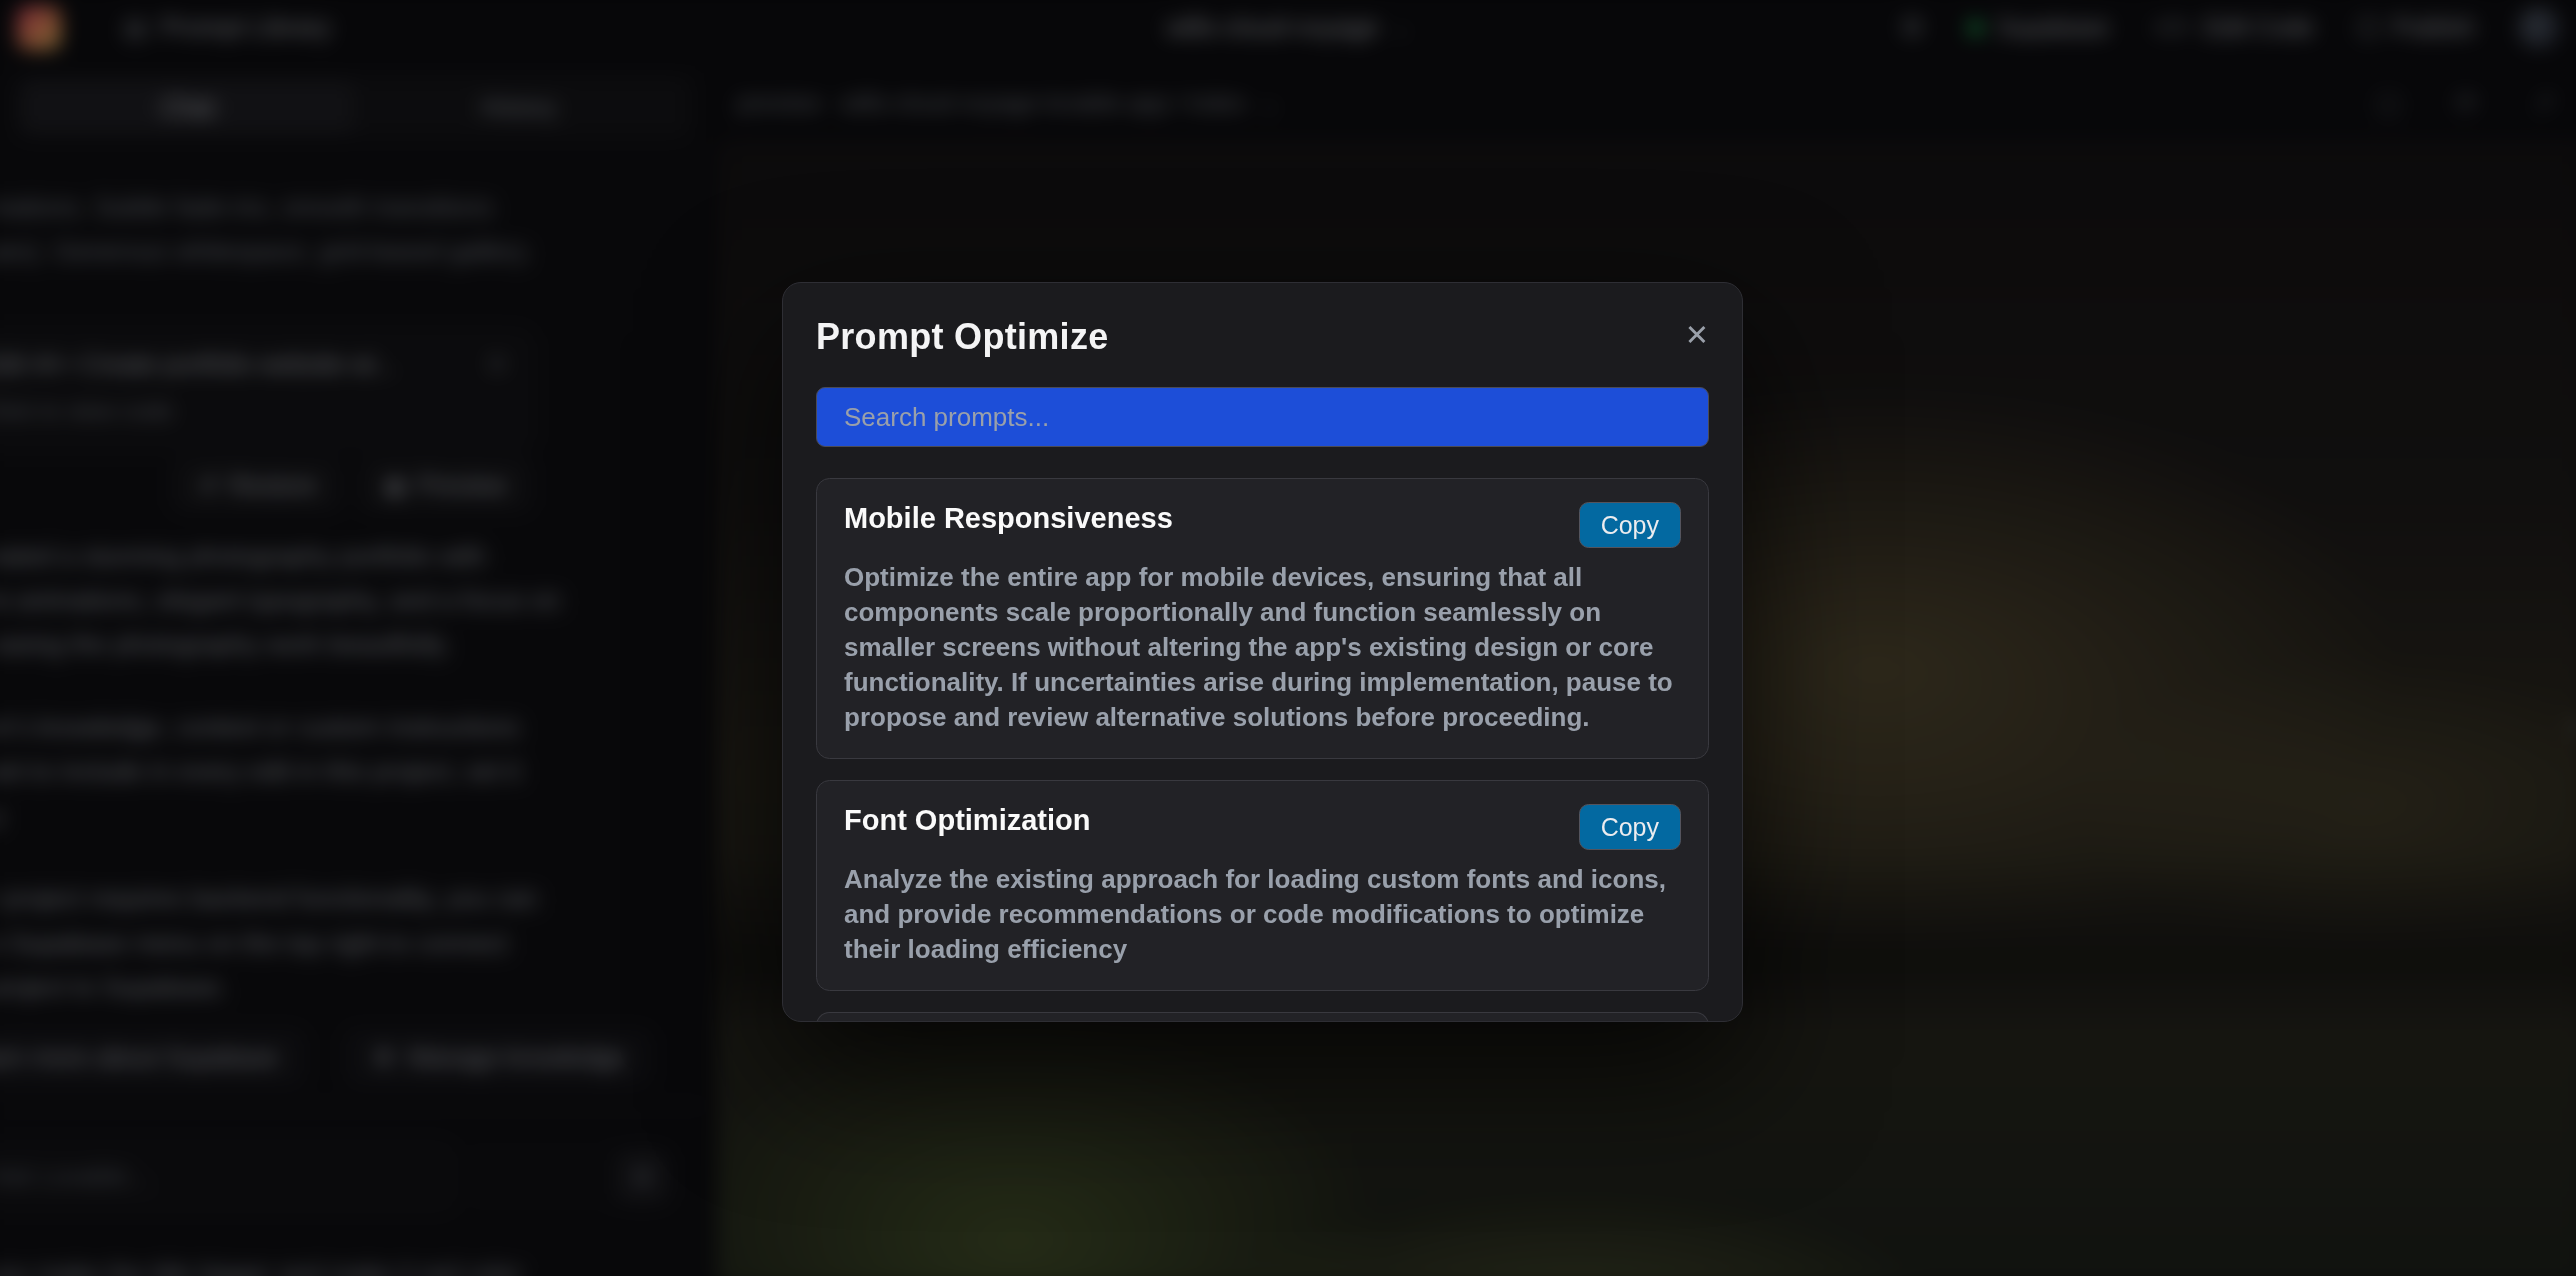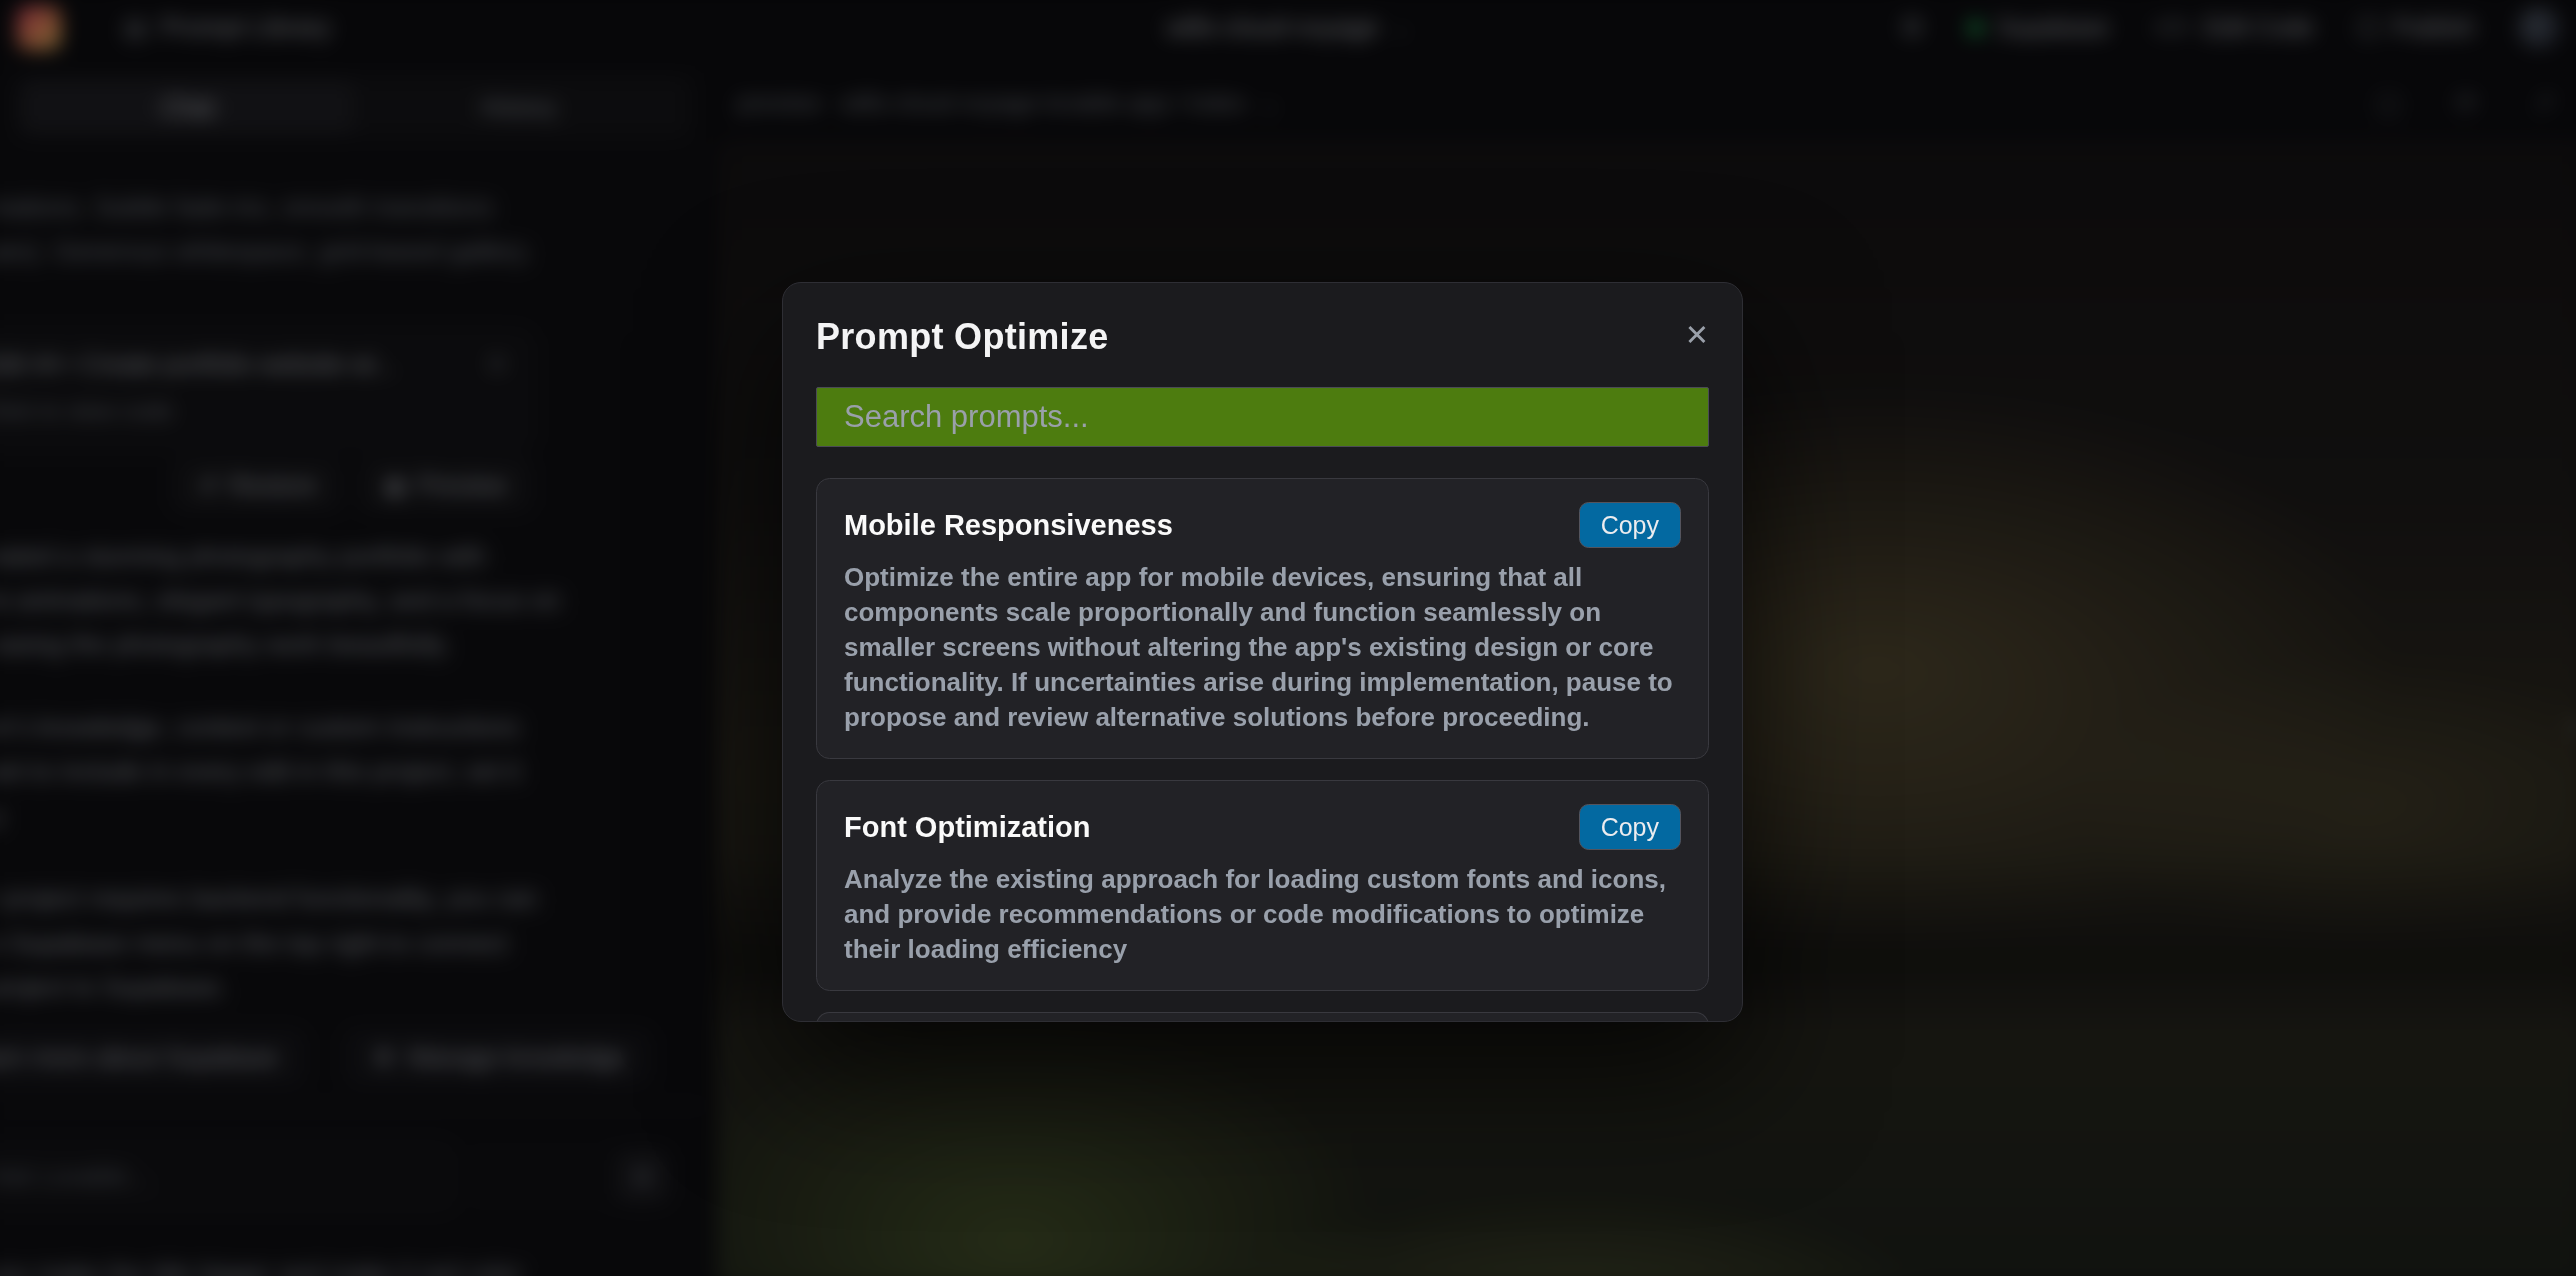--- a/index.html
+++ b/index.html
@@ -85,27 +85,27 @@
   
   .overlay { position:absolute; inset:0; background:rgba(6,6,8,0.52); }
 
   .modal { position:absolute; left:782px; top:282px; width:961px; height:740px;
            background:#1b1b1e; border:1.9px solid #2e2e34; border-radius:19px;
            box-shadow:0 48px 135px rgba(0,0,0,0.75); padding:33px; overflow:hidden; }
   .modal-head { display:flex; justify-content:space-between; align-items:flex-start; height:46px; }
   .modal-title { color:#f4f4f5; font-size:36px; font-weight:600; letter-spacing:0.3px; }
   .modal-close { color:#9aa0aa; font-size:29px; line-height:39px; cursor:pointer; }
   .search-wrap { margin-top:25px; }
-  .search-input { width:100%; height:60px; background:#4d7c0f; border:1.9px solid #4b4b55;
-                  border-radius:2px; color:#e4e4e7; font-size:31px; padding:0 27px; outline:none; }
+  .search-input { width:100%; height:60px; background:#1d4ed8; border:1.9px solid #4b4b55;
+                  border-radius:9px; color:#e4e4e7; font-size:26px; padding:0 27px; outline:none; }
   .search-input::placeholder { color:#9aa0aa; }
   .prompt-card { background:#222226; border:1.9px solid #39393f; border-radius:13.5px;
                  padding:23px 27px; margin-top:21px; }
   .prompt-card.first { margin-top:31px; }
-  .card-head { display:flex; justify-content:space-between; align-items:center; }
+  .card-head { display:flex; justify-content:space-between; }
   .card-title { color:#fafafa; font-size:29px; font-weight:600; }
   .copy-btn { color:#ececef; font-size:25px; background:#0369a1; border:1.9px solid #54545d;
               border-radius:9.6px; padding:7.7px 21px; cursor:pointer; }
   .card-desc { margin-top:11.6px; color:#99a0ab; font-size:26px; line-height:35px;font-weight:bold; }
   .prompt-card.partial { height:52px; border-bottom:0; border-radius:13.5px 13.5px 0 0; }
 </style>
 </head>
 <body>
 
 <div class="stage">

